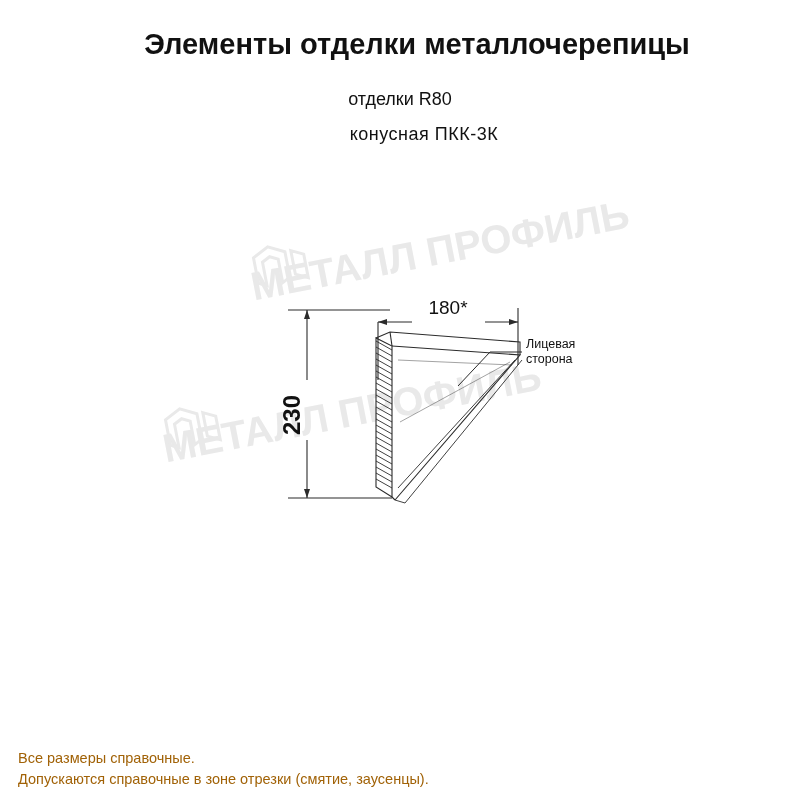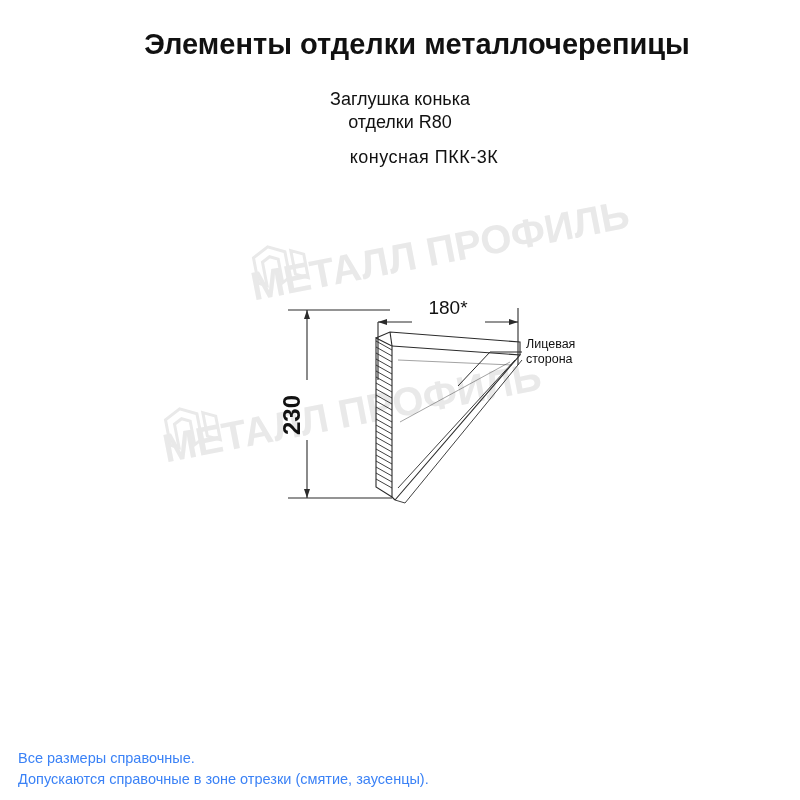--- a/index.html
+++ b/index.html
@@ -94,32 +94,31 @@
   }
 
   
   .footer {
     position: absolute;
     left: 18px;
     bottom: 10px;
     width: 700px;
     font-size: 14.5px;
     line-height: 21px;
-    color: #3b82f6;
+    color: #a16207;
   }
 </style>
 </head>
 <body>
 
 <div class="page">
 
   <div class="title">Элементы отделки металлочерепицы</div>
 
   <div class="subtitle-block">
-    <div class="subtitle-line">Заглушка конька</div>
     <div class="subtitle-line">отделки R80</div>
     <div class="subtitle-line third">конусная  ПКК-3К</div>
   </div>
 
   <div class="watermark wm-1">МЕТАЛЛ ПРОФИЛЬ</div>
   <div class="watermark wm-2">МЕТАЛЛ ПРОФИЛЬ</div>
 
   <div class="wm-logo" style="top:238px; left:250px;">
     <svg width="70" height="60" viewBox="0 0 70 60" style="transform: rotate(-11deg);">
       <path d="M6 40 L6 14 L22 6 L38 14 L38 40 L30 44 L30 20 L22 16 L14 20 L14 44 Z" fill="none" stroke="#e9e9e9" stroke-width="3"></path>

